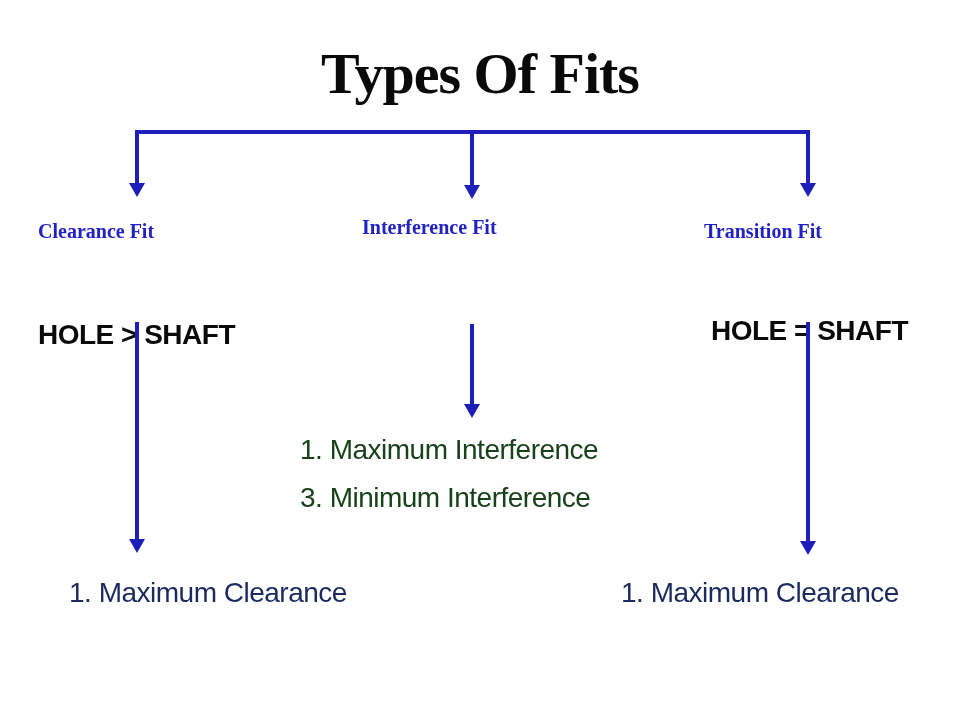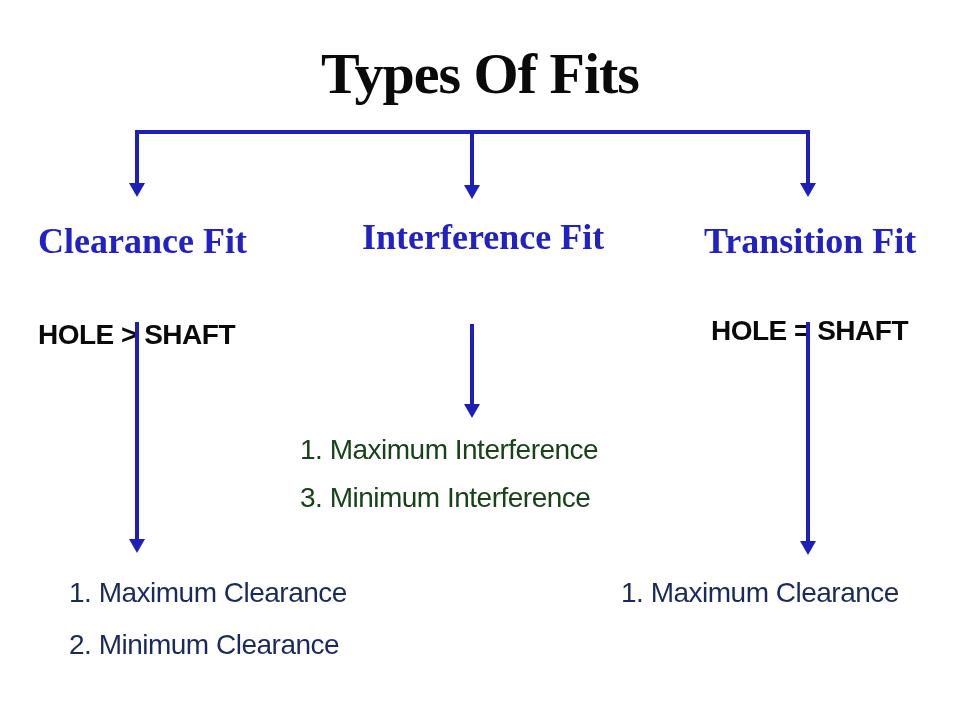--- a/index.html
+++ b/index.html
@@ -38,21 +38,21 @@
     width:0; height:0;
     border-left:8px solid transparent;
     border-right:8px solid transparent;
     border-top:14px solid var(--arrow-blue);
   }
   
   .fit-heading{
     position:absolute;
     font-family:"Liberation Serif", serif;
     font-weight:bold;
-    font-size:36px;
+    font-size:20px;
     color:var(--heading-blue);
     white-space:nowrap;
   }
   .relation{
     position:absolute;
     font-weight:bold;
     font-size:28px;
     letter-spacing:-0.5px;
     color:#0a0a0a;
     white-space:nowrap;
@@ -98,17 +98,16 @@
   <div class="v-line" style="left:470px; top:324px; height:81px;"></div>
   <div class="arrow-head" style="left:464px; top:404px;"></div>
 
   <div class="v-line" style="left:806px; top:322px; height:220px;"></div>
   <div class="arrow-head" style="left:800px; top:541px;"></div>
 
   <div class="list-item green" style="left:300px; top:434px;">1. Maximum Interference</div>
   <div class="list-item green" style="left:300px; top:482px;">3. Minimum Interference</div>
 
   <div class="list-item navy" style="left:38px; top:577px;">1. Maximum Clearance</div>
-  <div class="list-item navy" style="left:38px; top:629px;">2. Minimum Clearance</div>
 
   <div class="list-item navy" style="left:590px; top:577px;">1. Maximum Clearance</div>
 
 </div>
 
 </body></html>

